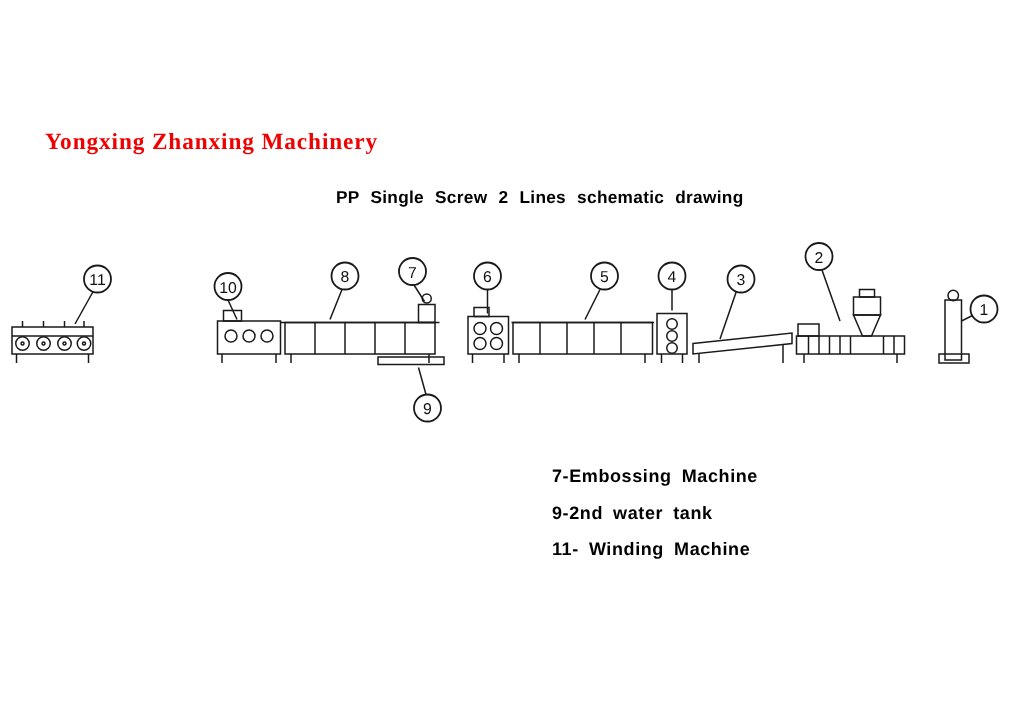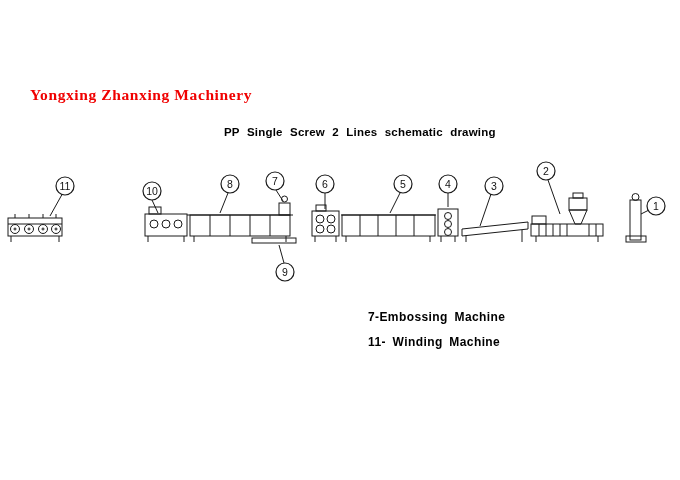--- a/index.html
+++ b/index.html
@@ -193,16 +193,17 @@
     </g>
     <g>
       <line class="leader" x1="649" y1="58" x2="641" y2="62"></line>
       <circle class="bub" cx="656" cy="54" r="9"></circle>
       <text class="callout-num" x="656" y="58">1</text>
     </g>
   </svg>
 
   <div class="legend legend-right">
     <div class="li">7-Embossing Machine</div>
+    <div class="li">9-2nd water tank</div>
     <div class="li">11- Winding Machine</div>
   </div>
 
 </div>
 
 </body></html>

